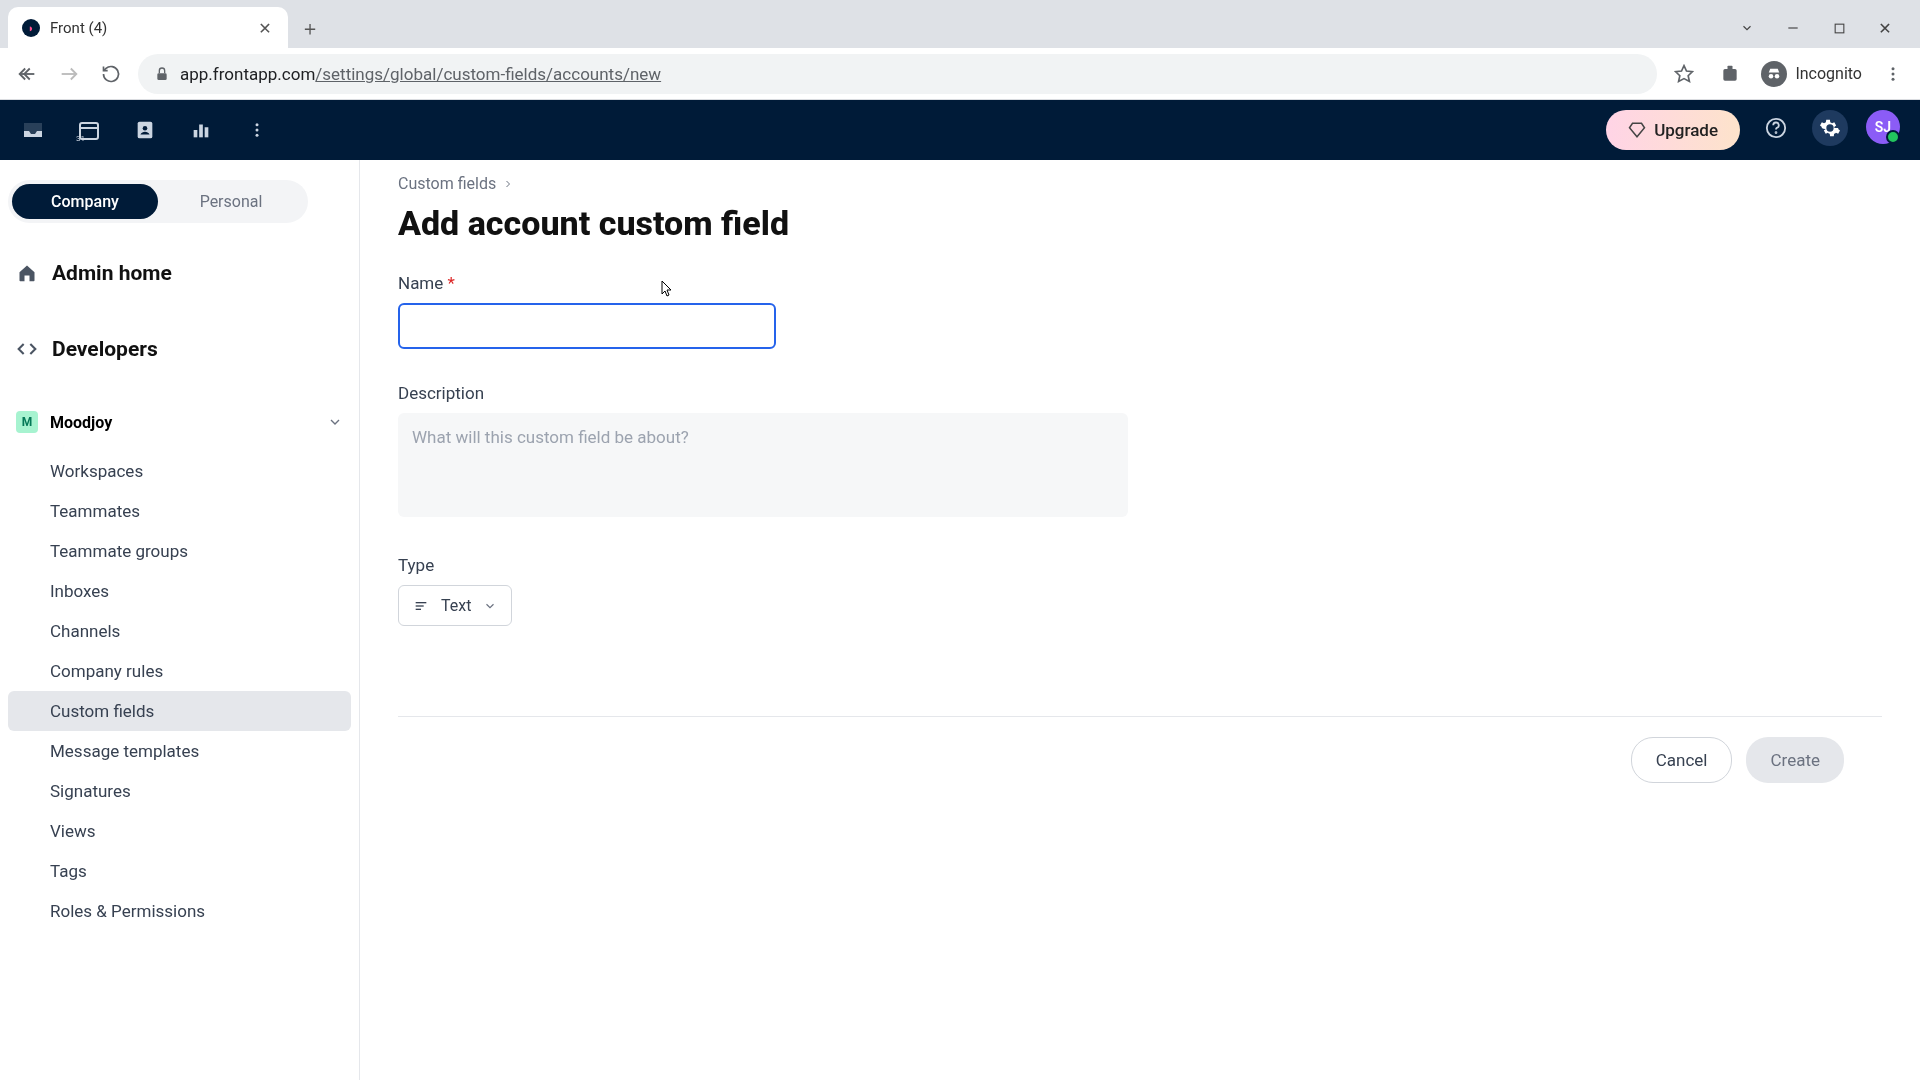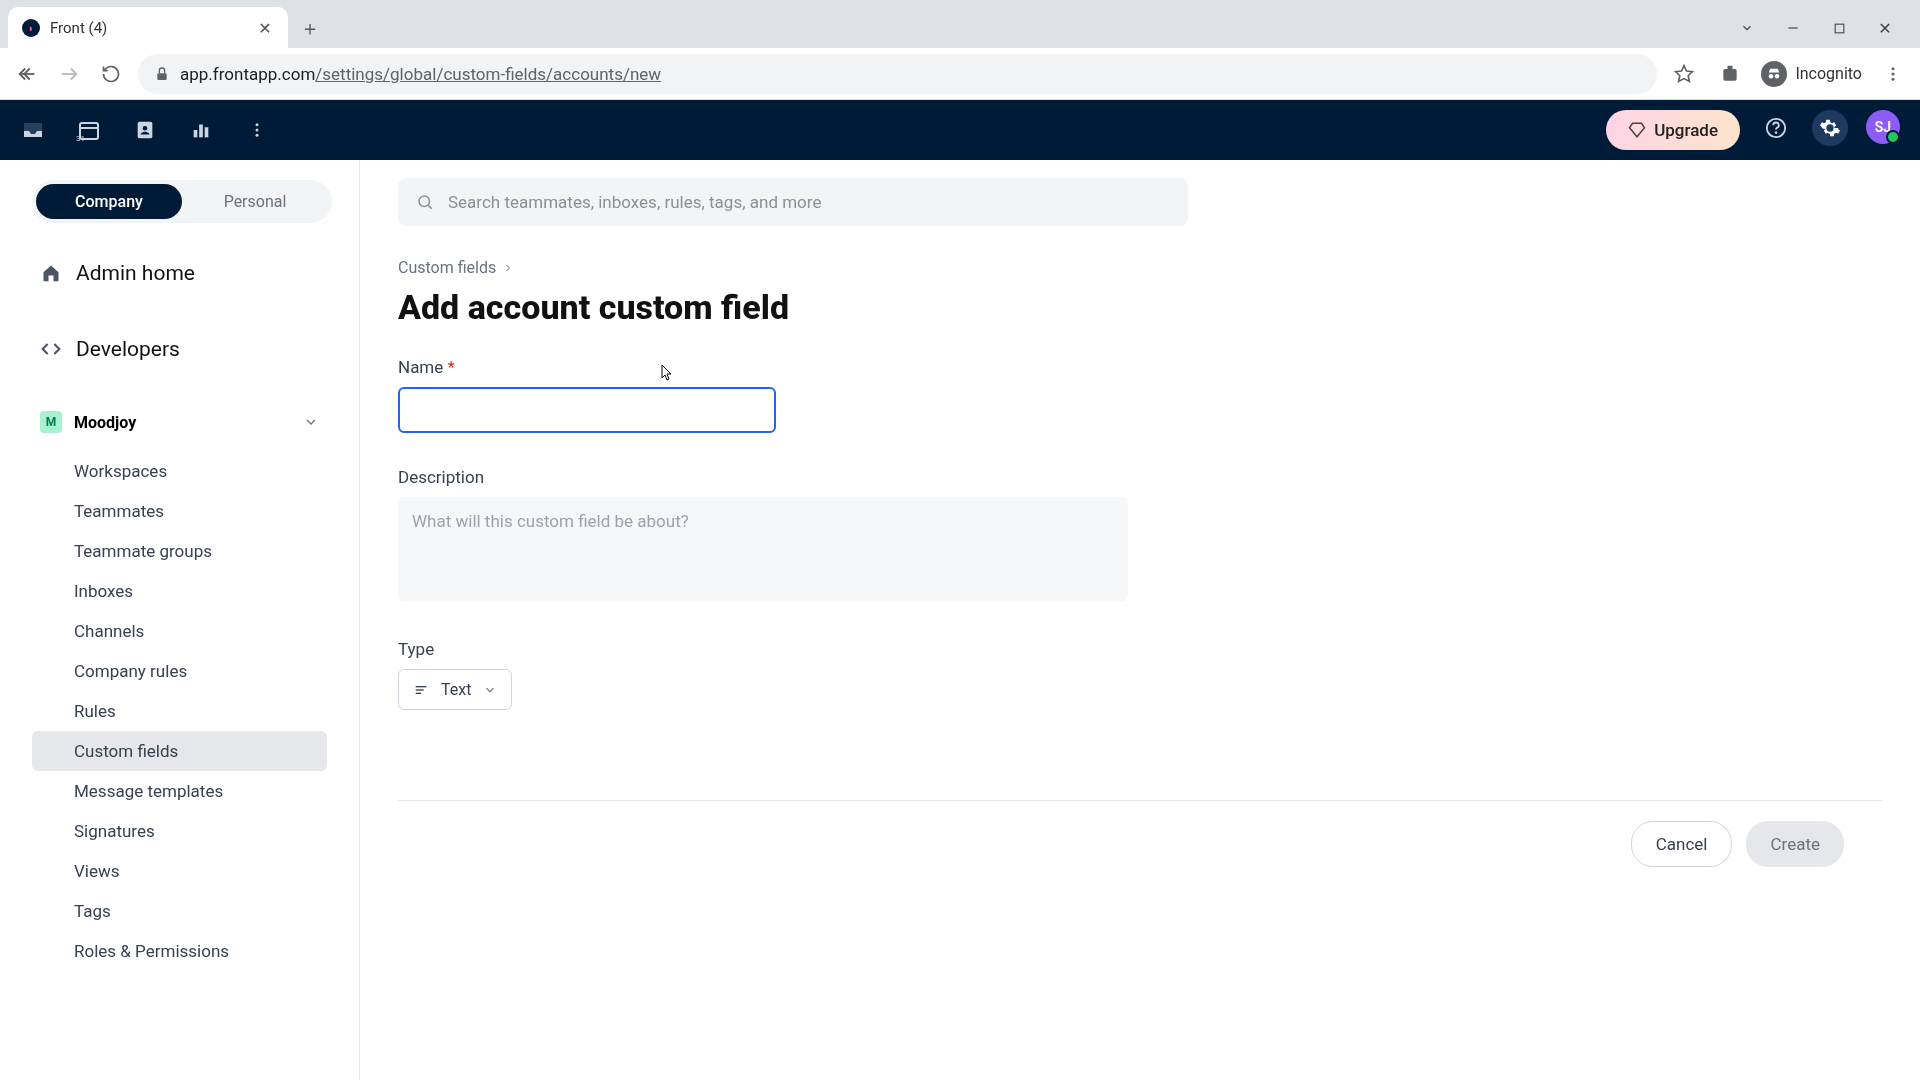--- a/index.html
+++ b/index.html
@@ -34,27 +34,27 @@
 .upgrade-btn { display: flex; align-items: center; gap: 8px; background: linear-gradient(90deg, #ffd4e6, #fde3cb); padding: 10px 22px; border-radius: 22px; color: #222; font-weight: 500; font-size: 17px; cursor: pointer; }
 .header-circle { width: 36px; height: 36px; border-radius: 50%; display:flex; align-items:center; justify-content:center; cursor:pointer; color:#cbd5e1; }
 .header-circle.active { background: #1e3a5f; color: #fff; }
 .avatar { width: 34px; height: 34px; border-radius: 50%; background: #8b5cf6; color: #fff; display:flex; align-items:center; justify-content:center; font-size:14px; font-weight:600; position:relative; }
 .avatar::after { content:''; position:absolute; bottom:0; right:0; width:10px; height:10px; background:#22c55e; border-radius:50%; border:2px solid #001b38; }
 
 
 .app-body { display: flex; height: calc(1080px - 48px - 52px - 60px); }
 
 
-.sidebar { width: 360px; border-right: 1px solid #e5e7eb; padding: 20px 32px; overflow-y: auto; position:relative; }
+.sidebar { width: 360px; border-right: 1px solid #e5e7eb; padding: 20px 8px; overflow-y: auto; position:relative; }
 .sidebar::-webkit-scrollbar { width: 10px; }
 .sidebar::-webkit-scrollbar-thumb { background: #d0d0d0; border-radius: 5px; }
 .tab-toggle { display: flex; background: #f3f4f6; border-radius: 22px; padding: 4px; width: 300px; margin-bottom: 28px; }
 .tab-toggle-item { flex: 1; text-align: center; padding: 8px 16px; border-radius: 18px; font-size: 16px; color: #6b7280; cursor: pointer; }
 .tab-toggle-item.active { background: #001b38; color: #fff; font-weight: 500; }
-.side-heading { display:flex; align-items:center; gap:14px; padding: 10px 8px; font-size: 21px; font-weight: 400; color:#111; cursor:pointer; }
+.side-heading { display:flex; align-items:center; gap:14px; padding: 10px 8px; font-size: 21px; font-weight: 700; color:#111; cursor:pointer; }
 .side-heading-icon { width:22px; height:22px; display:flex; align-items:center; justify-content:center; color:#4b5563; }
 .side-section { margin-top: 32px; }
 .org-row { display:flex; align-items:center; gap:12px; padding: 8px; cursor:pointer; }
 .org-badge { width:22px; height:22px; border-radius:4px; background:#a7f3d0; color:#047857; font-size:12px; font-weight:700; display:flex; align-items:center; justify-content:center; }
 .org-name { font-size: 16px; font-weight: 700; flex:1; }
 .chevron { color:#6b7280; }
 .side-list { margin-top: 10px; }
 .side-item { padding: 10px 10px 10px 42px; font-size: 17px; color: #374151; cursor: pointer; border-radius: 6px; }
 .side-item.active { background: #e5e7eb; }
 
@@ -277,43 +277,31 @@
             </svg>
           </span>
       </div>
       <div class="side-list" id="side-list">
           <div class="side-item">Workspaces</div>
           <div class="side-item">Teammates</div>
           <div class="side-item">Teammate groups</div>
           <div class="side-item">Inboxes</div>
           <div class="side-item">Channels</div>
           <div class="side-item">Company rules</div>
-          <div class="side-item">Rules</div>
           <div class="side-item active">Custom fields</div>
           <div class="side-item">Message templates</div>
           <div class="side-item">Signatures</div>
           <div class="side-item">Views</div>
           <div class="side-item">Tags</div>
           <div class="side-item">Roles &amp; Permissions</div>
         </div>
     </div>
   </div>
 
   <div class="main">
-    <div class="search-row">
-      <div class="search-box">
-        <span>
-            <svg width="18" height="18" viewBox="0 0 24 24" fill="none" stroke="#8b8f97" stroke-width="2">
-              <circle cx="11" cy="11" r="7"></circle>
-              <line x1="21" y1="21" x2="16" y2="16"></line>
-            </svg>
-          </span>
-        <input type="text" placeholder="Search teammates, inboxes, rules, tags, and more" style="">
-      </div>
-    </div>
     <div class="content">
       <div class="breadcrumb">
         <span>Custom fields</span>
         <span>
             <svg width="12" height="12" viewBox="0 0 24 24" fill="none" stroke="currentColor" stroke-width="2">
               <polyline points="9 6 15 12 9 18"></polyline>
             </svg>
           </span>
       </div>
       <h1 class="page-title">Add account custom field</h1>

